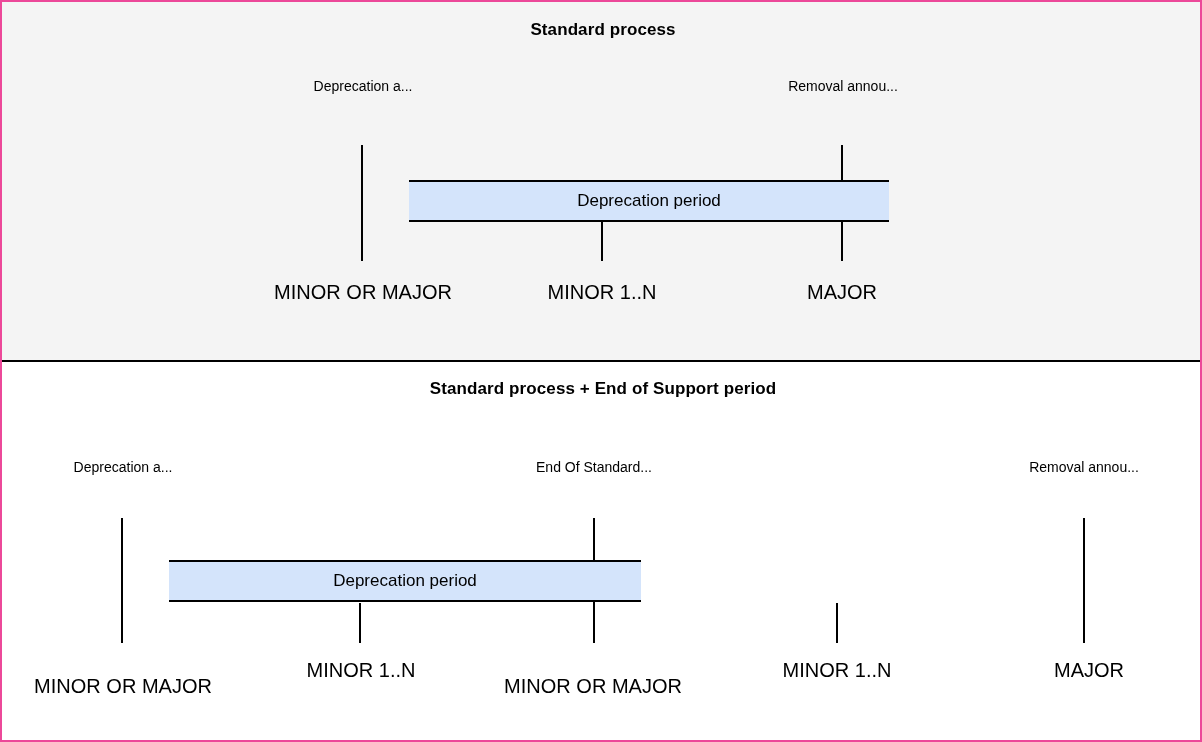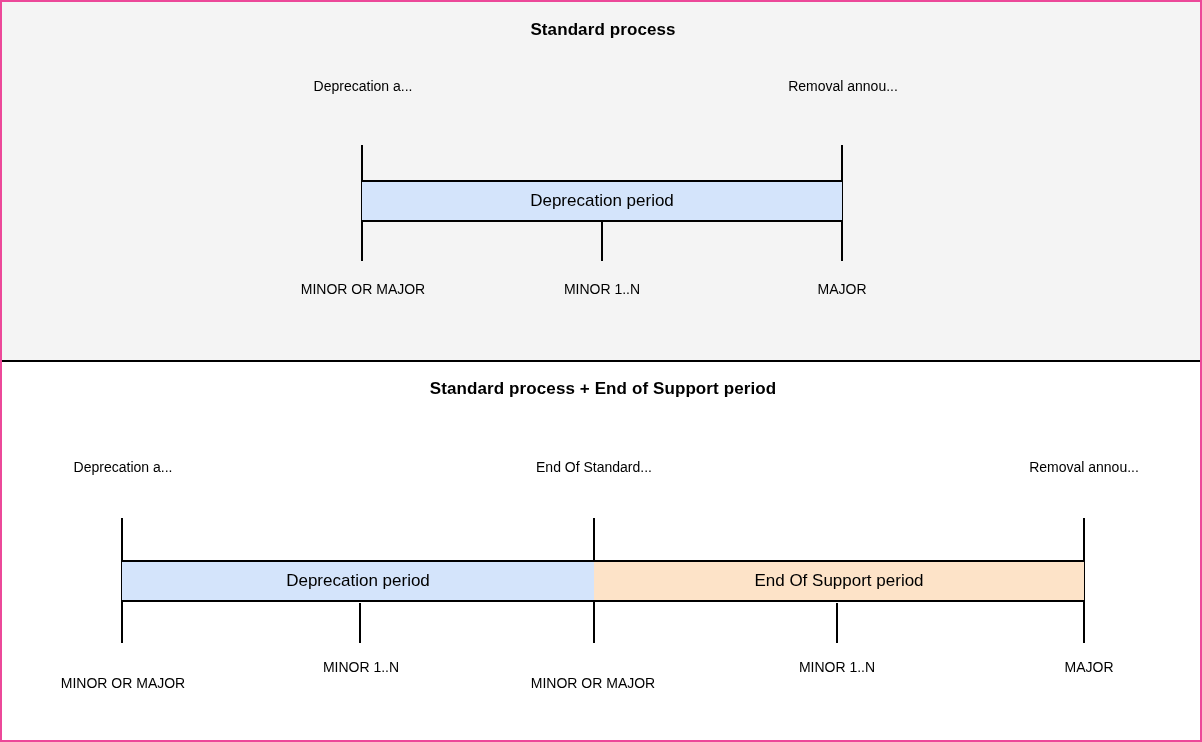--- a/index.html
+++ b/index.html
@@ -63,32 +63,32 @@
     position: absolute;
     box-sizing: border-box;
     border-top: 2px solid #000000;
     border-bottom: 2px solid #000000;
     display: flex;
     align-items: center;
     justify-content: center;
     font-size: 17px;
     color: #000000;
   }
-  .bar-blue   { background: #d4e4fb; }
+  .bar-blue   { background: #d4e4fb; margin-left: 47px; }
   .bar-orange { background: #fde3c8; }
 
   .evt-label {
     position: absolute;
     font-size: 14px;
     color: #000000;
     white-space: nowrap;
   }
   .tick-label {
     position: absolute;
-    font-size: 14px;
+    font-size: 20px;
     color: #000000;
     white-space: nowrap;
   }
   .ctr { transform: translateX(-50%); }
 </style>
 </head>
 <body>
 
 <div id="canvas">
 
@@ -128,23 +128,20 @@
     <div class="vrule" style="left:119px; top:156px; height:125px;"></div>
     <div class="vrule" style="left:591px; top:156px; height:125px;"></div>
     <div class="vrule" style="left:1081px; top:156px; height:125px;"></div>
     <div class="vrule" style="left:357px; top:241px; height:40px;"></div>
     <div class="vrule" style="left:834px; top:241px; height:40px;"></div>
 
     <div class="bar bar-blue" style="left:120px; top:198px; width:472px; height:42px;">
       <span>Deprecation period</span>
     </div>
 
-    <div class="bar bar-orange" style="left:592px; top:198px; width:490px; height:42px;">
-      <span>End Of Support period</span>
-    </div>
 
     <div class="tick-label ctr" style="left:121px; top:313px;">MINOR OR MAJOR</div>
 
     <div class="tick-label ctr" style="left:359px; top:297px;">MINOR 1..N</div>
 
     <div class="tick-label ctr" style="left:591px; top:313px;">MINOR OR MAJOR</div>
 
     <div class="tick-label ctr" style="left:835px; top:297px;">MINOR 1..N</div>
 
     <div class="tick-label ctr" style="left:1087px; top:297px;">MAJOR</div>

